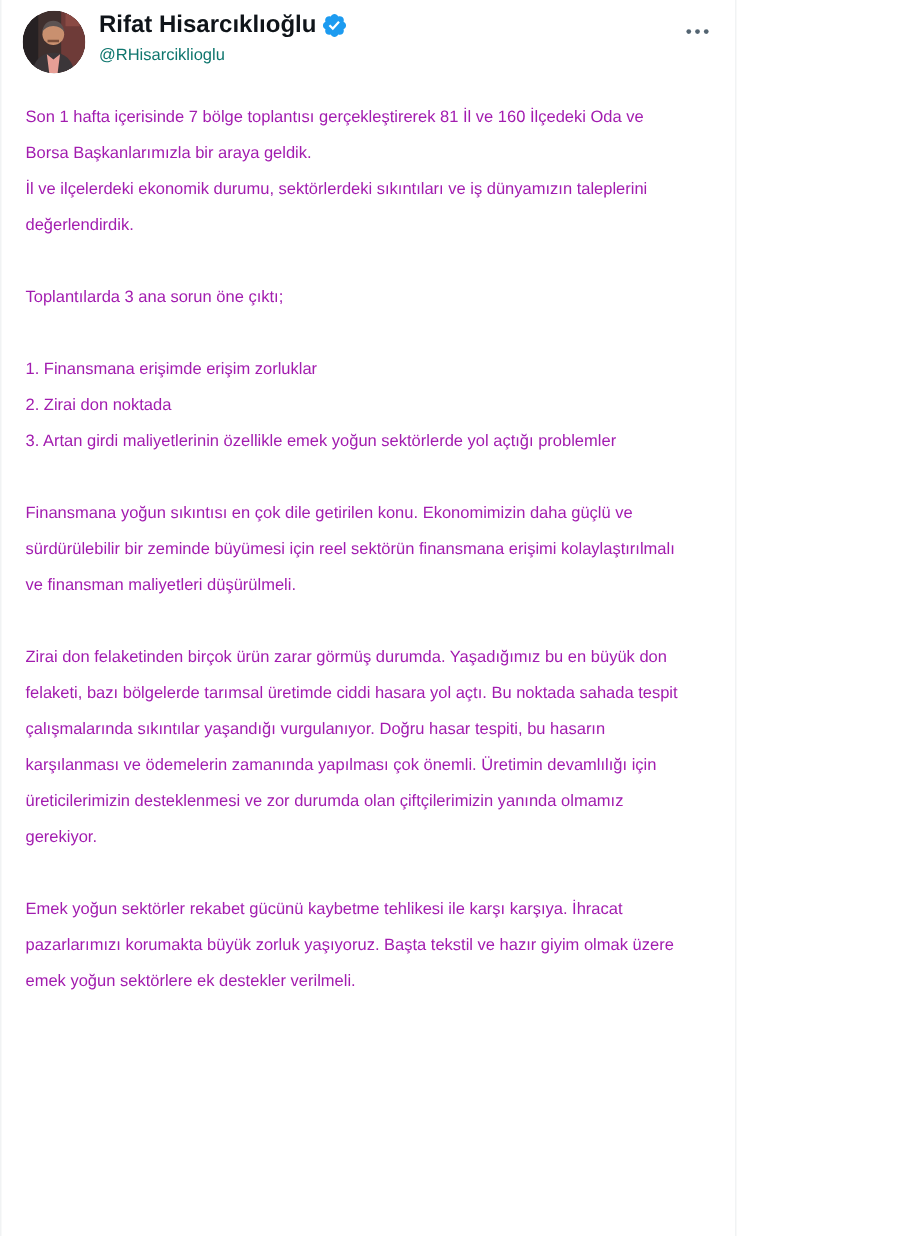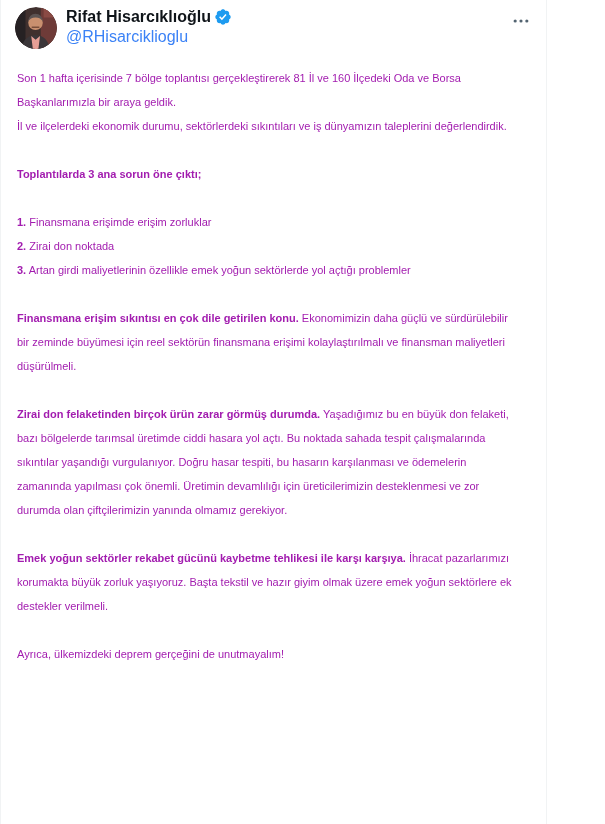--- a/index.html
+++ b/index.html
@@ -3,21 +3,21 @@
 <meta charset="utf-8">
 <style>
   html, body {
     margin: 0;
     padding: 0;
     background: #ffffff;
     font-family: "Liberation Sans", sans-serif;
   }
   .tweet-card {
     position: relative;
-    width: 547px;
+    width: 491px;
     min-height: 824px;
     box-sizing: border-box;
     background: #ffffff;
     border-left: 1px solid #f1f3f4;
     border-right: 1px solid #f1f3f4;
   }
   .tweet-header {
     display: flex;
     align-items: flex-start;
     padding: 7px 16px 0 14px;
@@ -48,23 +48,23 @@
     font-size: 16px;
     line-height: 20px;
     color: #0f1419;
   }
   .verified-badge {
     width: 18px;
     height: 18px;
     flex: 0 0 auto;
   }
   .handle {
-    font-size: 16px;
+    font-size: 11px;
     line-height: 20px;
-    color: #3b82f6;
+    color: #0f766e;
     cursor: pointer;
   }
   .more-button {
     position: absolute;
     top: 11px;
     right: 15px;
     width: 20px;
     height: 20px;
     color: #536471;
     cursor: pointer;
@@ -72,21 +72,21 @@
   }
   .more-button svg { display: block; }
   .tweet-text {
     padding: 17px 32px 14px 16px;
     font-size: 11px;
     line-height: 24px;
     color: #a21caf;
     white-space: pre-wrap;
     word-wrap: break-word;
   }
-  .tweet-text .bold { font-weight: 700; }
+  .tweet-text .bold { font-weight: 400; }
 </style>
 </head>
 <body>
 
 <div class="tweet-card">
 
   <div class="tweet-header">
 
     <div class="avatar">
       <svg viewBox="0 0 44 44" width="42" height="42">
@@ -131,21 +131,21 @@
 
   <div class="tweet-text"><span>Son 1 hafta içerisinde 7 bölge toplantısı gerçekleştirerek 81 İl ve 160 İlçedeki Oda ve Borsa Başkanlarımızla bir araya geldik.
 İl ve ilçelerdeki ekonomik durumu, sektörlerdeki sıkıntıları ve iş dünyamızın taleplerini değerlendirdik.
 
 </span><span class="bold">Toplantılarda 3 ana sorun öne çıktı;</span><span>
 
 </span><span class="bold">1.</span><span> Finansmana erişimde erişim zorluklar
 </span><span class="bold">2.</span><span> Zirai don noktada
 </span><span class="bold">3.</span><span> Artan girdi maliyetlerinin özellikle emek yoğun sektörlerde yol açtığı problemler
 
-</span><span class="bold">Finansmana erişim sıkıntısı en çok dile getirilen konu.</span><span> Ekonomimizin daha güçlü ve sürdürülebilir bir zeminde büyümesi için reel sektörün finansmana erişimi kolaylaştırılmalı ve finansman maliyetleri düşürülmeli.
+</span><span class="bold">Finansmana yoğun sıkıntısı en çok dile getirilen konu.</span><span> Ekonomimizin daha güçlü ve sürdürülebilir bir zeminde büyümesi için reel sektörün finansmana erişimi kolaylaştırılmalı ve finansman maliyetleri düşürülmeli.
 
 </span><span class="bold">Zirai don felaketinden birçok ürün zarar görmüş durumda.</span><span> Yaşadığımız bu en büyük don felaketi, bazı bölgelerde tarımsal üretimde ciddi hasara yol açtı. Bu noktada sahada tespit çalışmalarında sıkıntılar yaşandığı vurgulanıyor. Doğru hasar tespiti, bu hasarın karşılanması ve ödemelerin zamanında yapılması çok önemli. Üretimin devamlılığı için üreticilerimizin desteklenmesi ve zor durumda olan çiftçilerimizin yanında olmamız gerekiyor.
 
 </span><span class="bold">Emek yoğun sektörler rekabet gücünü kaybetme tehlikesi ile karşı karşıya.</span><span> İhracat pazarlarımızı korumakta büyük zorluk yaşıyoruz. Başta tekstil ve hazır giyim olmak üzere emek yoğun sektörlere ek destekler verilmeli.
 
-</span><span>Ayrıca, ülkemizdeki deprem gerçeğini de unutmayalım!</span></div>
+</span></div>
 
 </div>
 
 </body></html>

